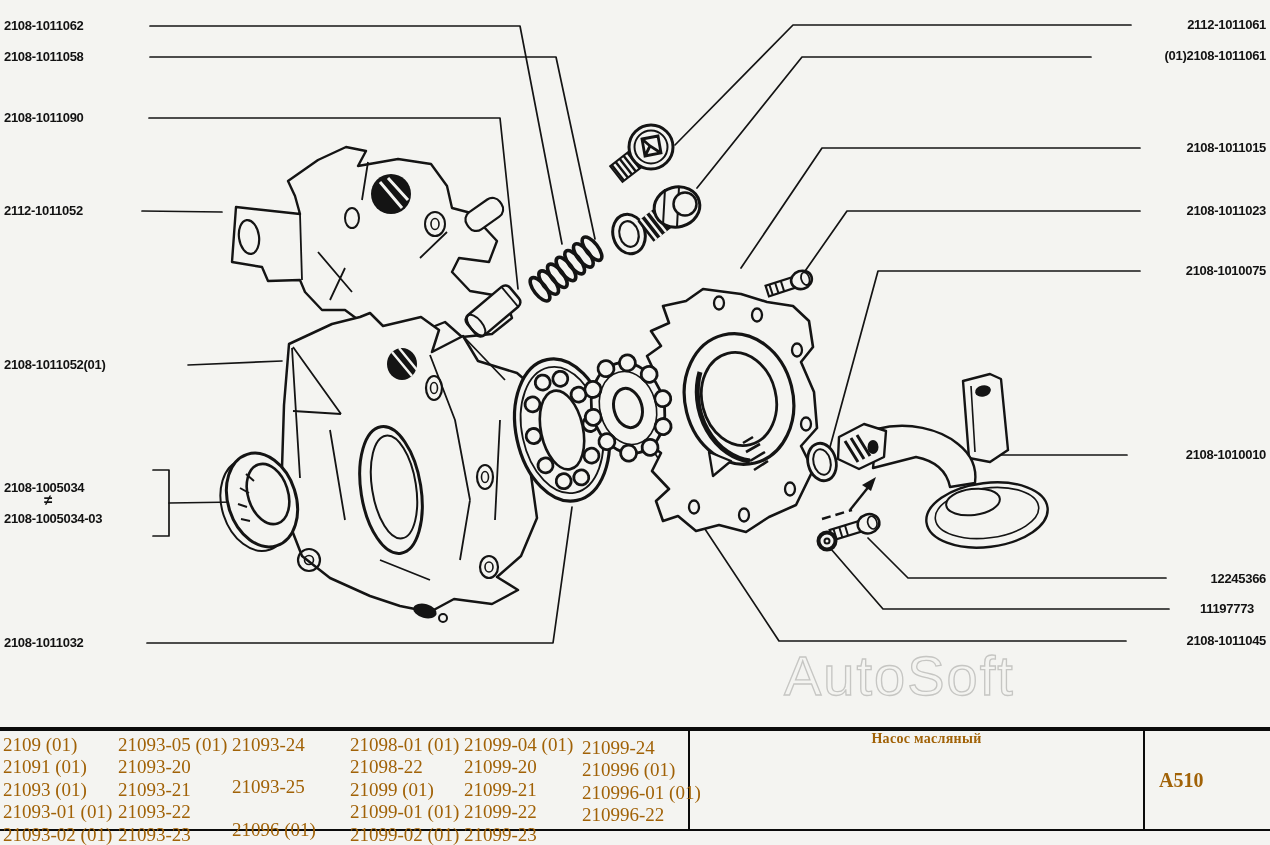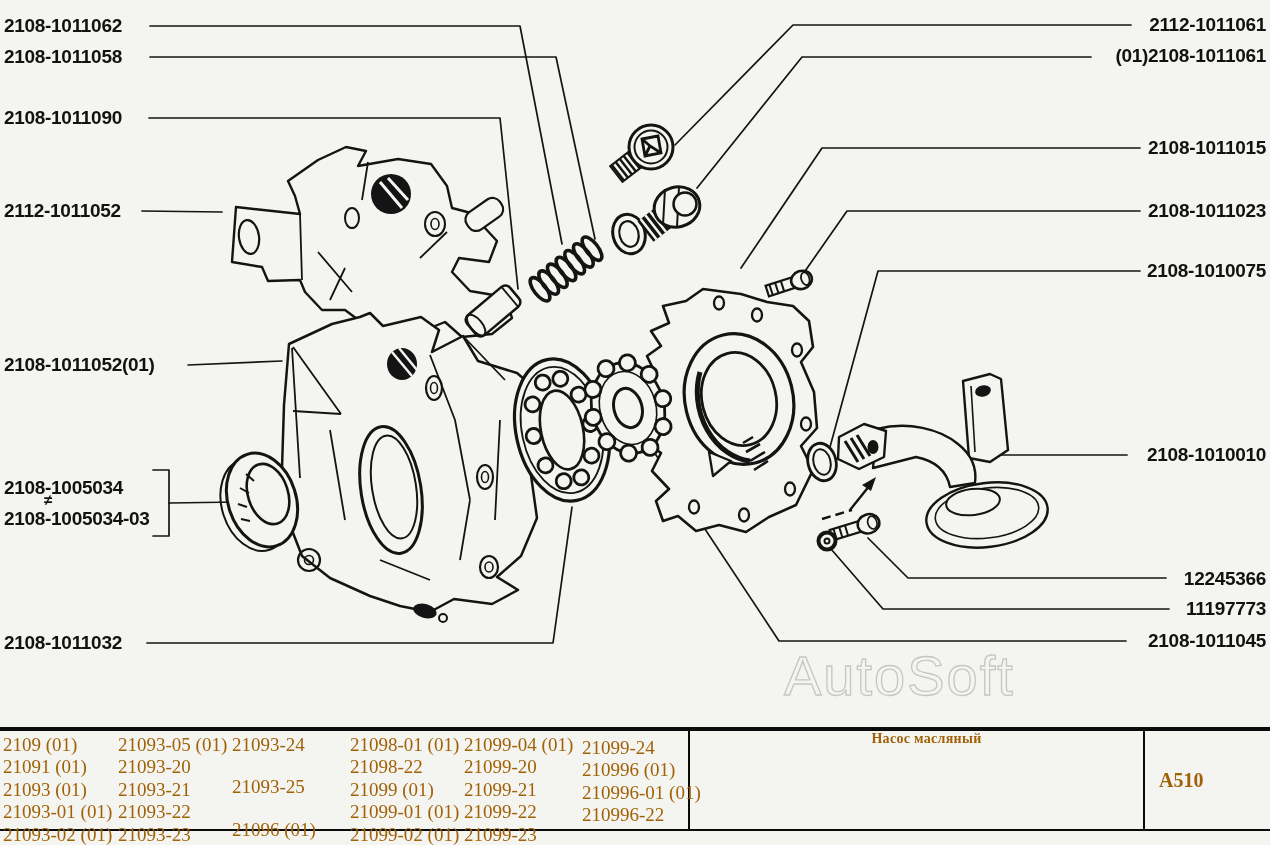--- a/index.html
+++ b/index.html
@@ -4,21 +4,21 @@
 <style>
   html,body{margin:0;padding:0;background:#888;}
   .stage{
     position:relative;width:1270px;height:845px;margin:0 auto;
     background:#f4f4f1;overflow:hidden;
     font-family:"Liberation Sans",sans-serif;color:#141414;
   }
   
   .callout{
     position:absolute;height:22px;line-height:22px;
-    font-size:19px;font-weight:700;letter-spacing:-0.3px;
+    font-size:13px;font-weight:700;letter-spacing:-0.3px;
     white-space:nowrap;z-index:3;color:#121212;
   }
   .callout.right{text-align:right;}
   .neq{
     position:absolute;font-size:15px;font-weight:700;z-index:3;color:#121212;
   }
   
   .watermark{
     position:absolute;left:784px;top:643px;z-index:1;
     font-size:56px;font-weight:400;letter-spacing:2px;
@@ -282,21 +282,21 @@
   <div class="callout" style="left:4px;top:508px">2108-1005034-03</div>
   <div class="callout" style="left:4px;top:632px">2108-1011032</div>
 
   <div class="callout right" style="right:4px;top:14px">2112-1011061</div>
   <div class="callout right" style="right:4px;top:45px">(01)2108-1011061</div>
   <div class="callout right" style="right:4px;top:137px">2108-1011015</div>
   <div class="callout right" style="right:4px;top:200px">2108-1011023</div>
   <div class="callout right" style="right:4px;top:260px">2108-1010075</div>
   <div class="callout right" style="right:4px;top:444px">2108-1010010</div>
   <div class="callout right" style="right:4px;top:568px">12245366</div>
-  <div class="callout right" style="right:4px;top:598px">11197773</div>
+  <div class="callout right" style="right:16px;top:598px">11197773</div>
   <div class="callout right" style="right:4px;top:630px">2108-1011045</div>
 
   <div class="parts-table">
     <div class="models" id="models">
         <div class="mcol" style="width: 115px;">
           <div class="mcell">2109 (01)</div>
           <div class="mcell">21091 (01)</div>
           <div class="mcell">21093 (01)</div>
           <div class="mcell">21093-01 (01)</div>
           <div class="mcell">21093-02 (01)</div>

